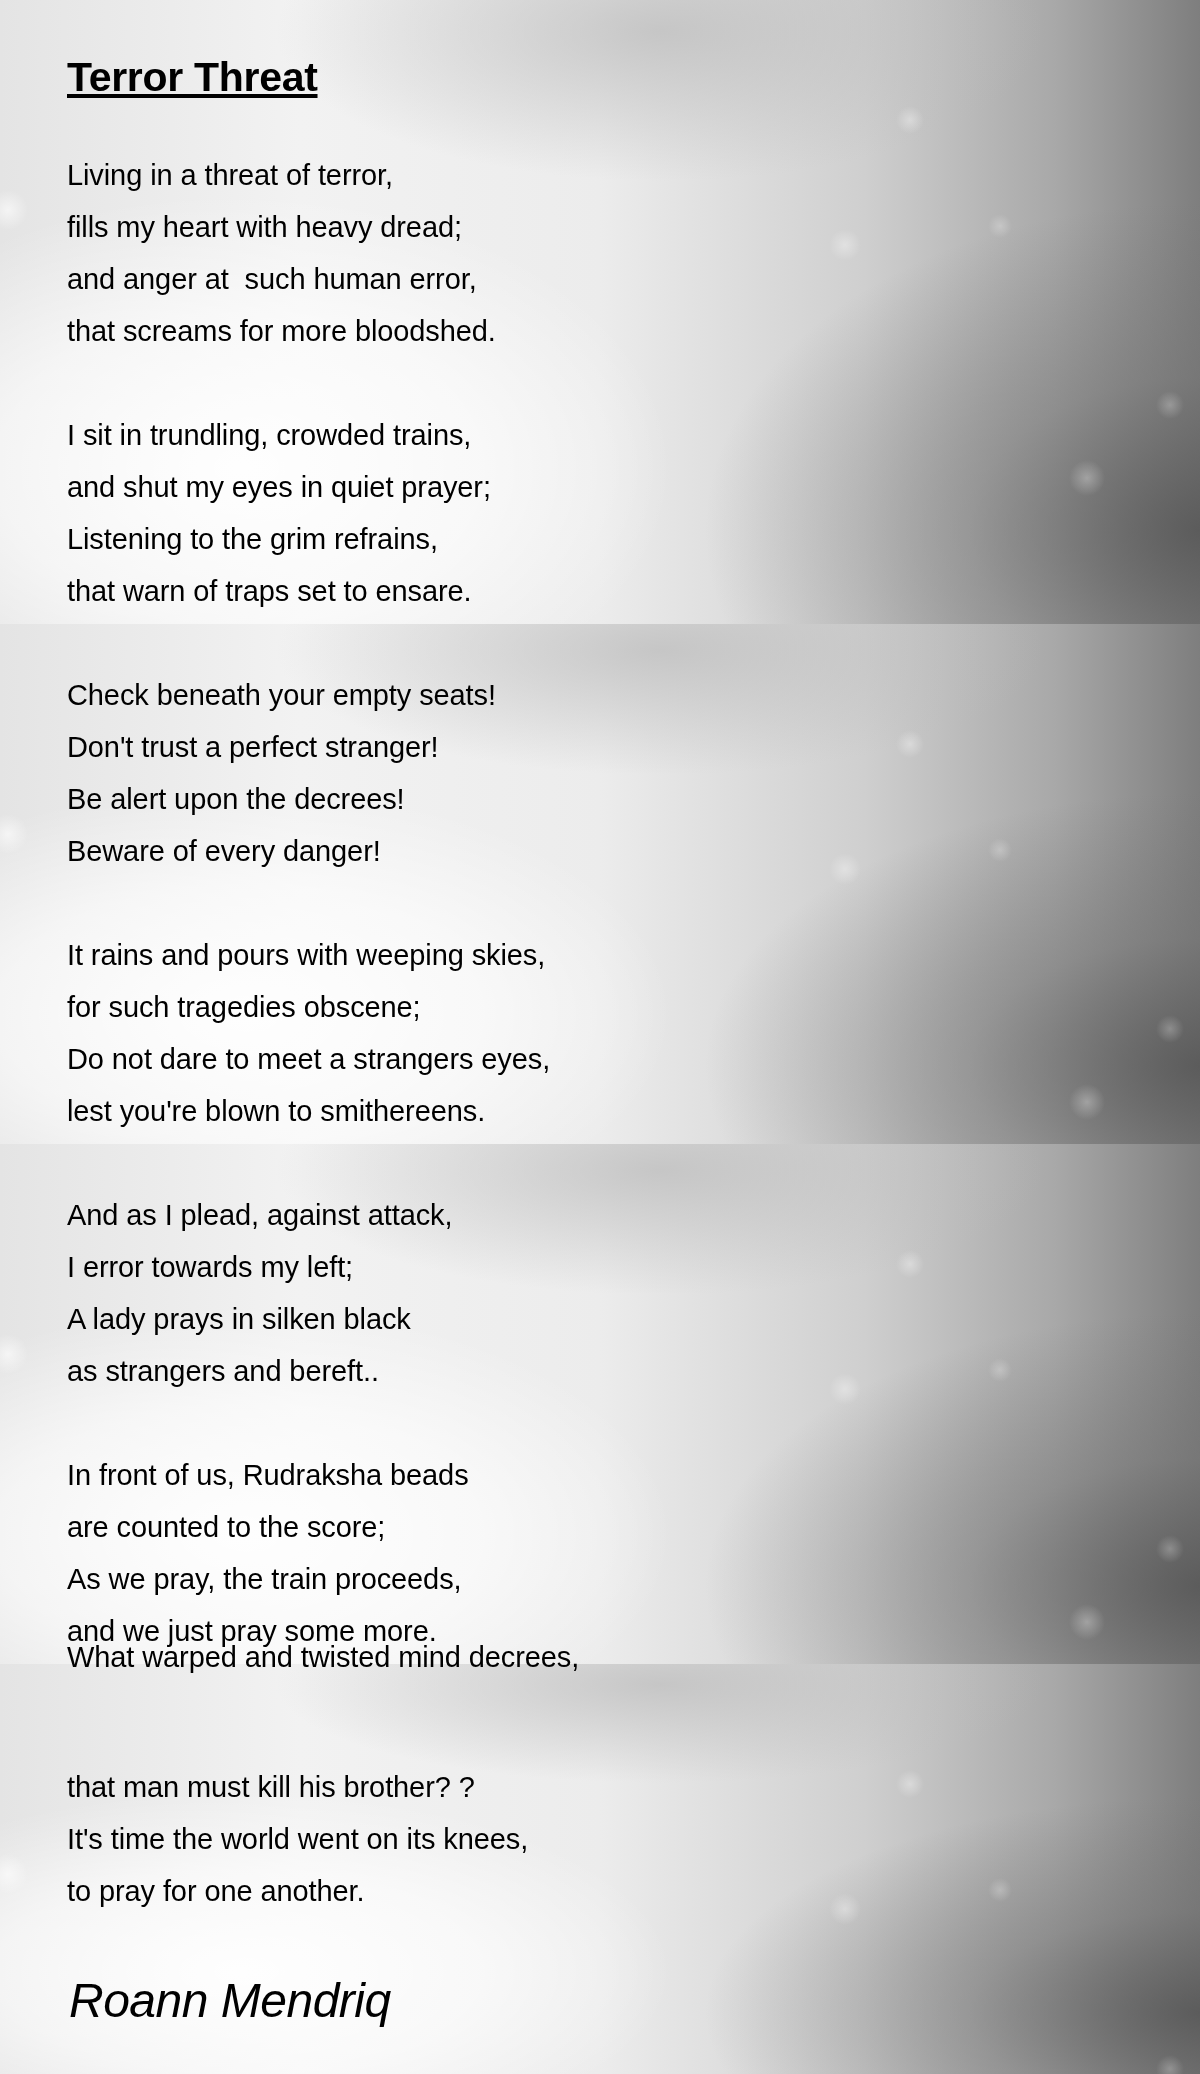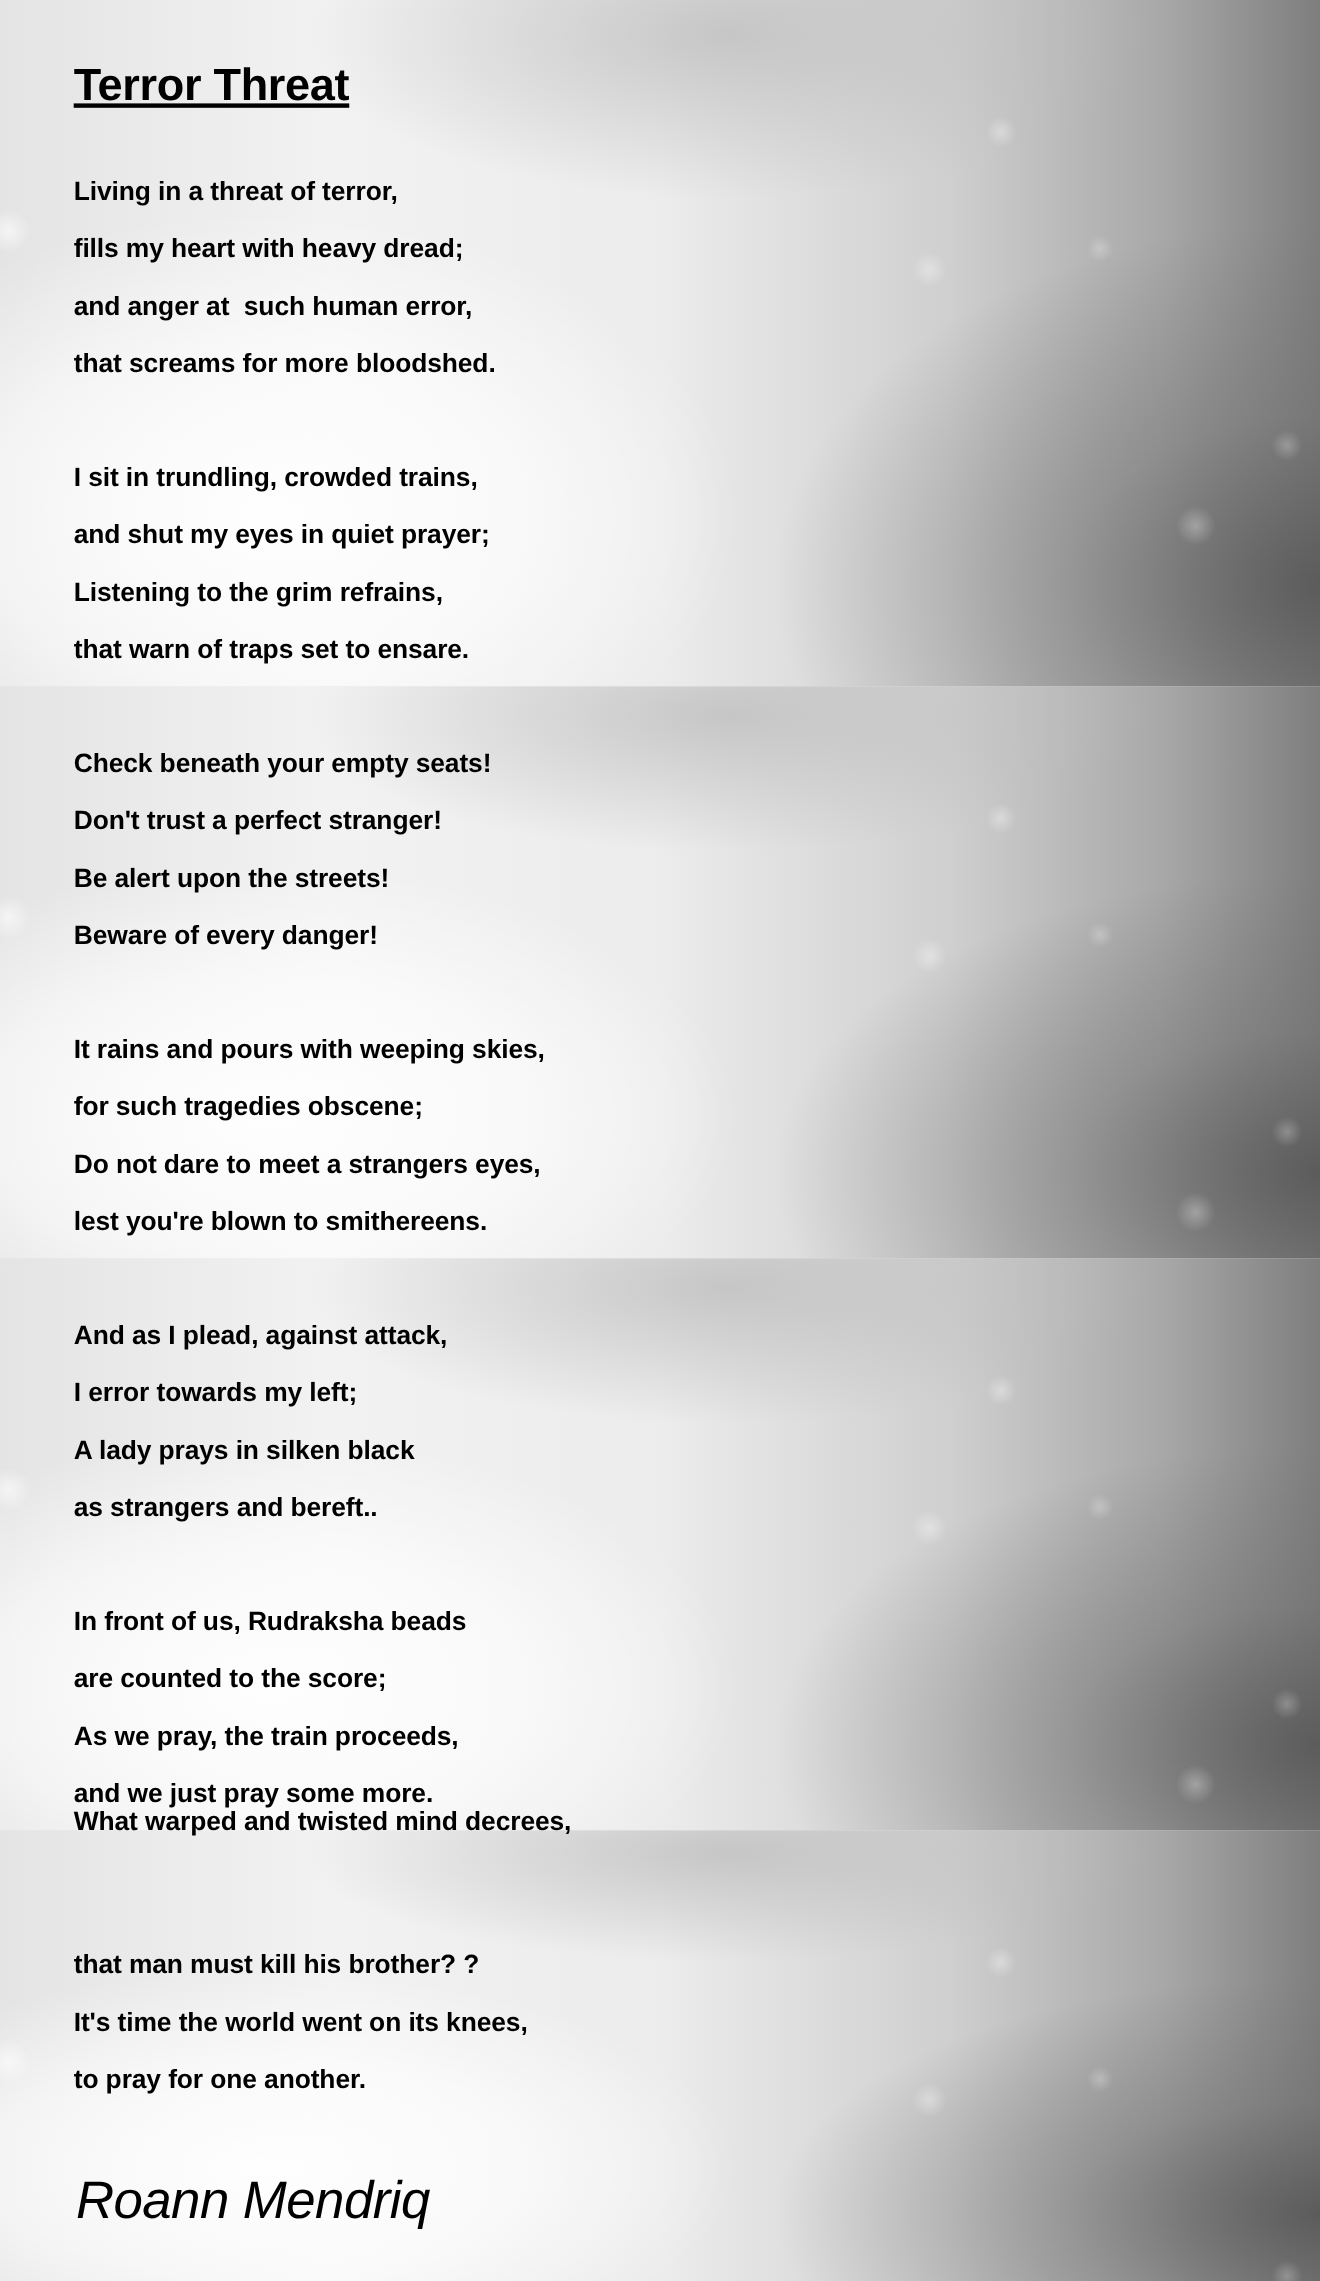--- a/index.html
+++ b/index.html
@@ -49,22 +49,22 @@
       font-size: 41px;
       font-weight: bold;
       line-height: 50px;
       letter-spacing: -0.3px;
       white-space: nowrap;
       text-decoration: underline;
     }
     .line {
       position: absolute;
       left: 67px;
-      font-size: 24px;
-      font-weight: bold;
+      font-size: 29px;
+      font-weight: normal;
       line-height: 36px;
       white-space: pre;
       letter-spacing: -0.1px;
     }
     .author {
       position: absolute;
       left: 69px;
       top: 1976px;
       font-size: 48px;
       font-style: italic;
@@ -101,21 +101,21 @@
 <div>
   <div class="line" style="top:417px">I sit in trundling, crowded trains,</div>
   <div class="line" style="top:469px">and shut my eyes in quiet prayer;</div>
   <div class="line" style="top:521px">Listening to the grim refrains,</div>
   <div class="line" style="top:573px">that warn of traps set to ensare.</div>
 </div>
 
 <div>
   <div class="line" style="top:677px">Check beneath your empty seats!</div>
   <div class="line" style="top:729px">Don't trust a perfect stranger!</div>
-  <div class="line" style="top:781px">Be alert upon the streets!</div>
+  <div class="line" style="top:781px">Be alert upon the decrees!</div>
   <div class="line" style="top:833px">Beware of every danger!</div>
 </div>
 
 <div>
   <div class="line" style="top:937px">It rains and pours with weeping skies,</div>
   <div class="line" style="top:989px">for such tragedies obscene;</div>
   <div class="line" style="top:1041px">Do not dare to meet a strangers eyes,</div>
   <div class="line" style="top:1093px">lest you're blown to smithereens.</div>
 </div>
 

